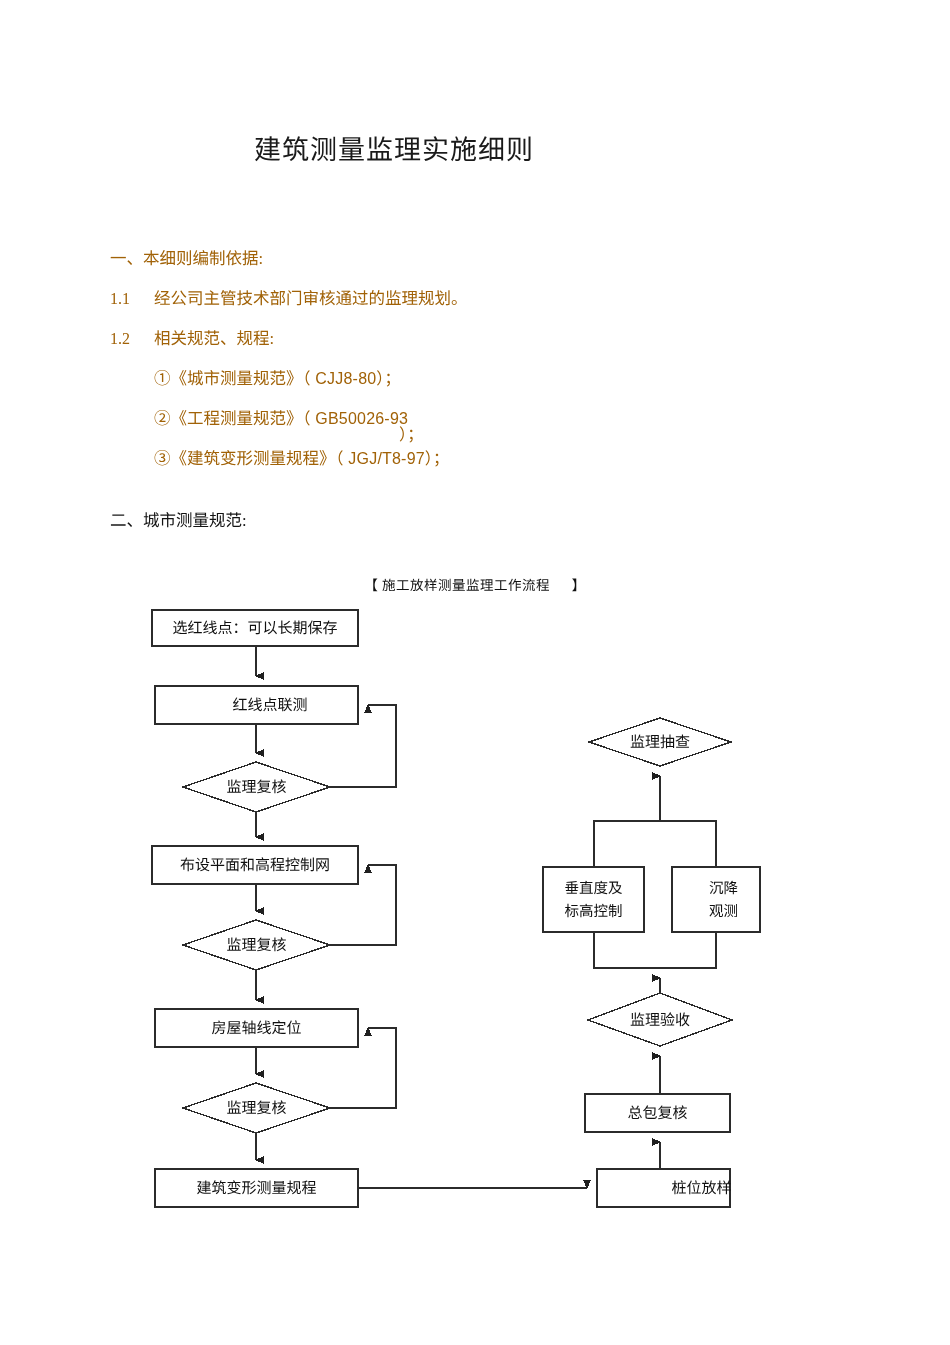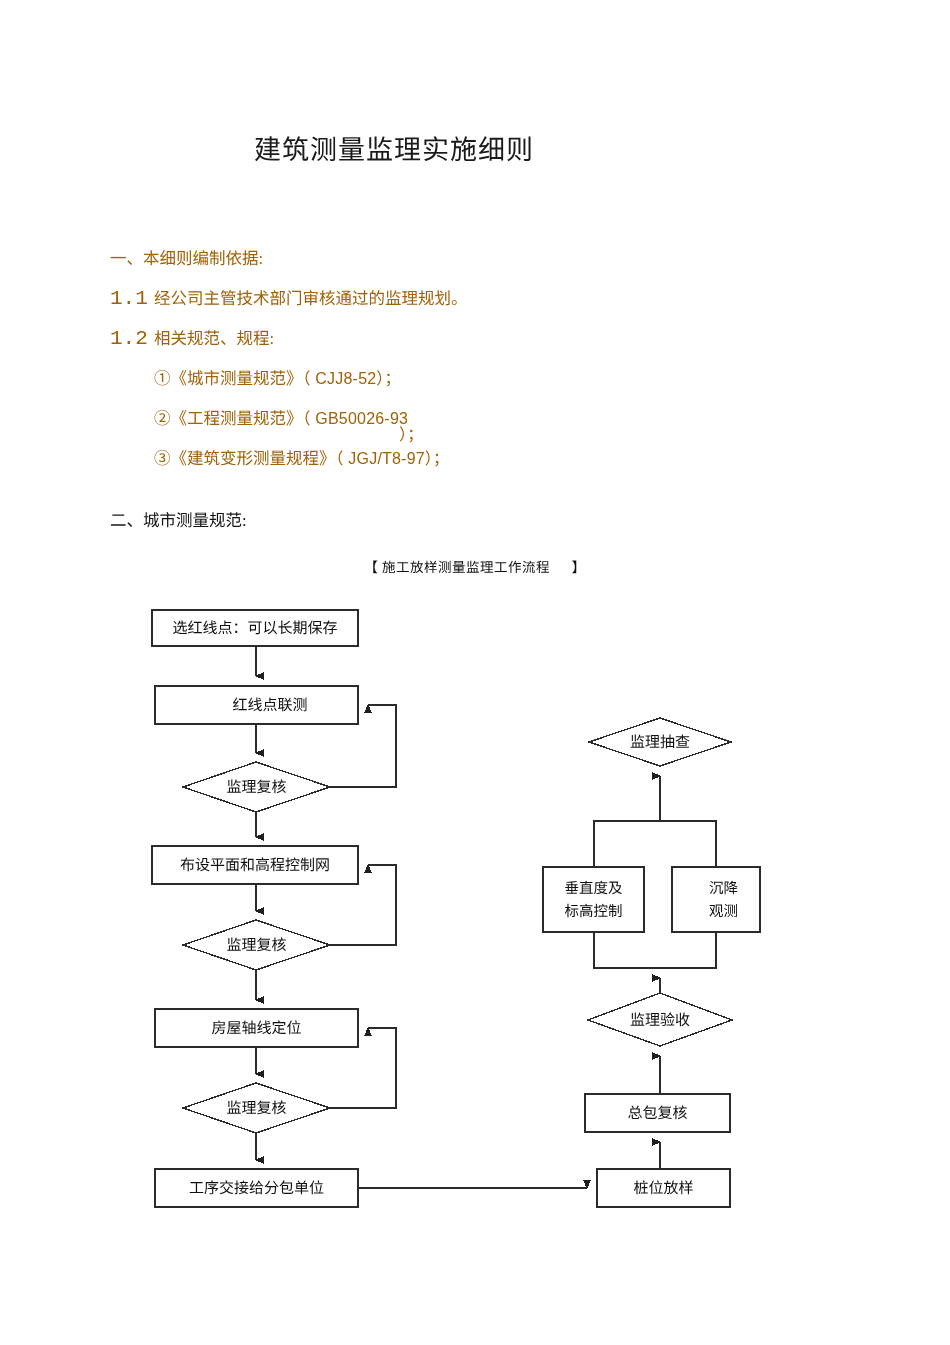--- a/index.html
+++ b/index.html
@@ -49,22 +49,22 @@
     font-size: 16.5px;
     line-height: 22px;
     color: #a16207;
     white-space: nowrap;
     margin-bottom: 18px;
     font-family: "Liberation Serif", "DejaVu Serif", serif;
   }
   .para .num {
     display: inline-block;
     min-width: 44px;
-    font-family: Liberation Mono, monospace;
-    font-size: 21px;
+    font-family: Liberation Serif, serif;
+    font-size: 16px;
   }
   .para.indent {
     padding-left: 44px;
   }
   .para .code {
     font-family: "Liberation Sans", sans-serif;
     font-size: 16px;
     letter-spacing: 0.2px;
   }
   .std-line {
@@ -86,21 +86,21 @@
     top: 510px;
     font-size: 16.5px;
     line-height: 22px;
     color: #121212;
     white-space: nowrap;
   }
 
   .flow-caption {
     position: absolute;
     left: 0;
-    top: 558px;
+    top: 576px;
     width: 950px;
     text-align: center;
     font-size: 13.5px;
     line-height: 19px;
     letter-spacing: 0.5px;
     color: #111111;
     white-space: nowrap;
   }
 
   
@@ -150,21 +150,21 @@
 
     <div class="para">
       <span class="num">1.1</span><span>经公司主管技术部门审核通过的监理规划。</span>
     </div>
 
     <div class="para">
       <span class="num">1.2</span><span>相关规范、规程:</span>
     </div>
 
     <div class="para indent std-line">
-      <span>①</span><span>《城市测量规范》</span><span class="code">（ CJJ8-52）；</span>
+      <span>①</span><span>《城市测量规范》</span><span class="code">（ CJJ8-80）；</span>
     </div>
 
     <div class="para indent std-line">
       <span>②</span><span>《工程测量规范》</span><span class="code">（ GB50026-93</span><span class="overlap"><span class="code paren">）；</span></span>
     </div>
 
     <div class="para indent std-line">
       <span>③</span><span>《建筑变形测量规程》</span><span class="code">（ JGJ/T8-97）；</span>
     </div>
 
@@ -247,33 +247,33 @@
   <div class="node-label" style="left:183px; top:765px; width:147px; height:44px;">监理复核</div>
 
   <div class="node-label" style="left:152px; top:846px; width:206px; height:38px;">布设平面和高程控制网</div>
 
   <div class="node-label" style="left:183px; top:923px; width:147px; height:44px;">监理复核</div>
 
   <div class="node-label" style="left:155px; top:1009px; width:203px; height:38px;">房屋轴线定位</div>
 
   <div class="node-label" style="left:183px; top:1086px; width:147px; height:44px;">监理复核</div>
 
-  <div class="node-label" style="left:155px; top:1169px; width:203px; height:38px;">工序交接给分包单位</div>
+  <div class="node-label" style="left:155px; top:1169px; width:203px; height:38px;">建筑变形测量规程</div>
 
   <div class="node-label" style="left:589px; top:721px; width:142px; height:42px;">监理抽查</div>
 
   <div class="node-label two-line" style="left:543px; top:867px; width:101px; height:65px;">
     <span>垂直度及</span>
     <span>标高控制</span>
   </div>
 
   <div class="node-label two-line" style="left:672px; top:867px; width:103px; height:65px;">
     <span>沉降</span>
     <span>观测</span>
   </div>
 
   <div class="node-label" style="left:588px; top:998px; width:144px; height:44px;">监理验收</div>
 
   <div class="node-label" style="left:585px; top:1094px; width:145px; height:38px;text-align:center;">总包复核</div>
 
-  <div class="node-label" style="left:597px; top:1169px; width:133px; height:38px;">桩位放样</div>
+  <div class="node-label" style="left:597px; top:1169px; width:133px; height:38px;padding-left:38px;">桩位放样</div>
 
 </div>
 
 </body></html>

